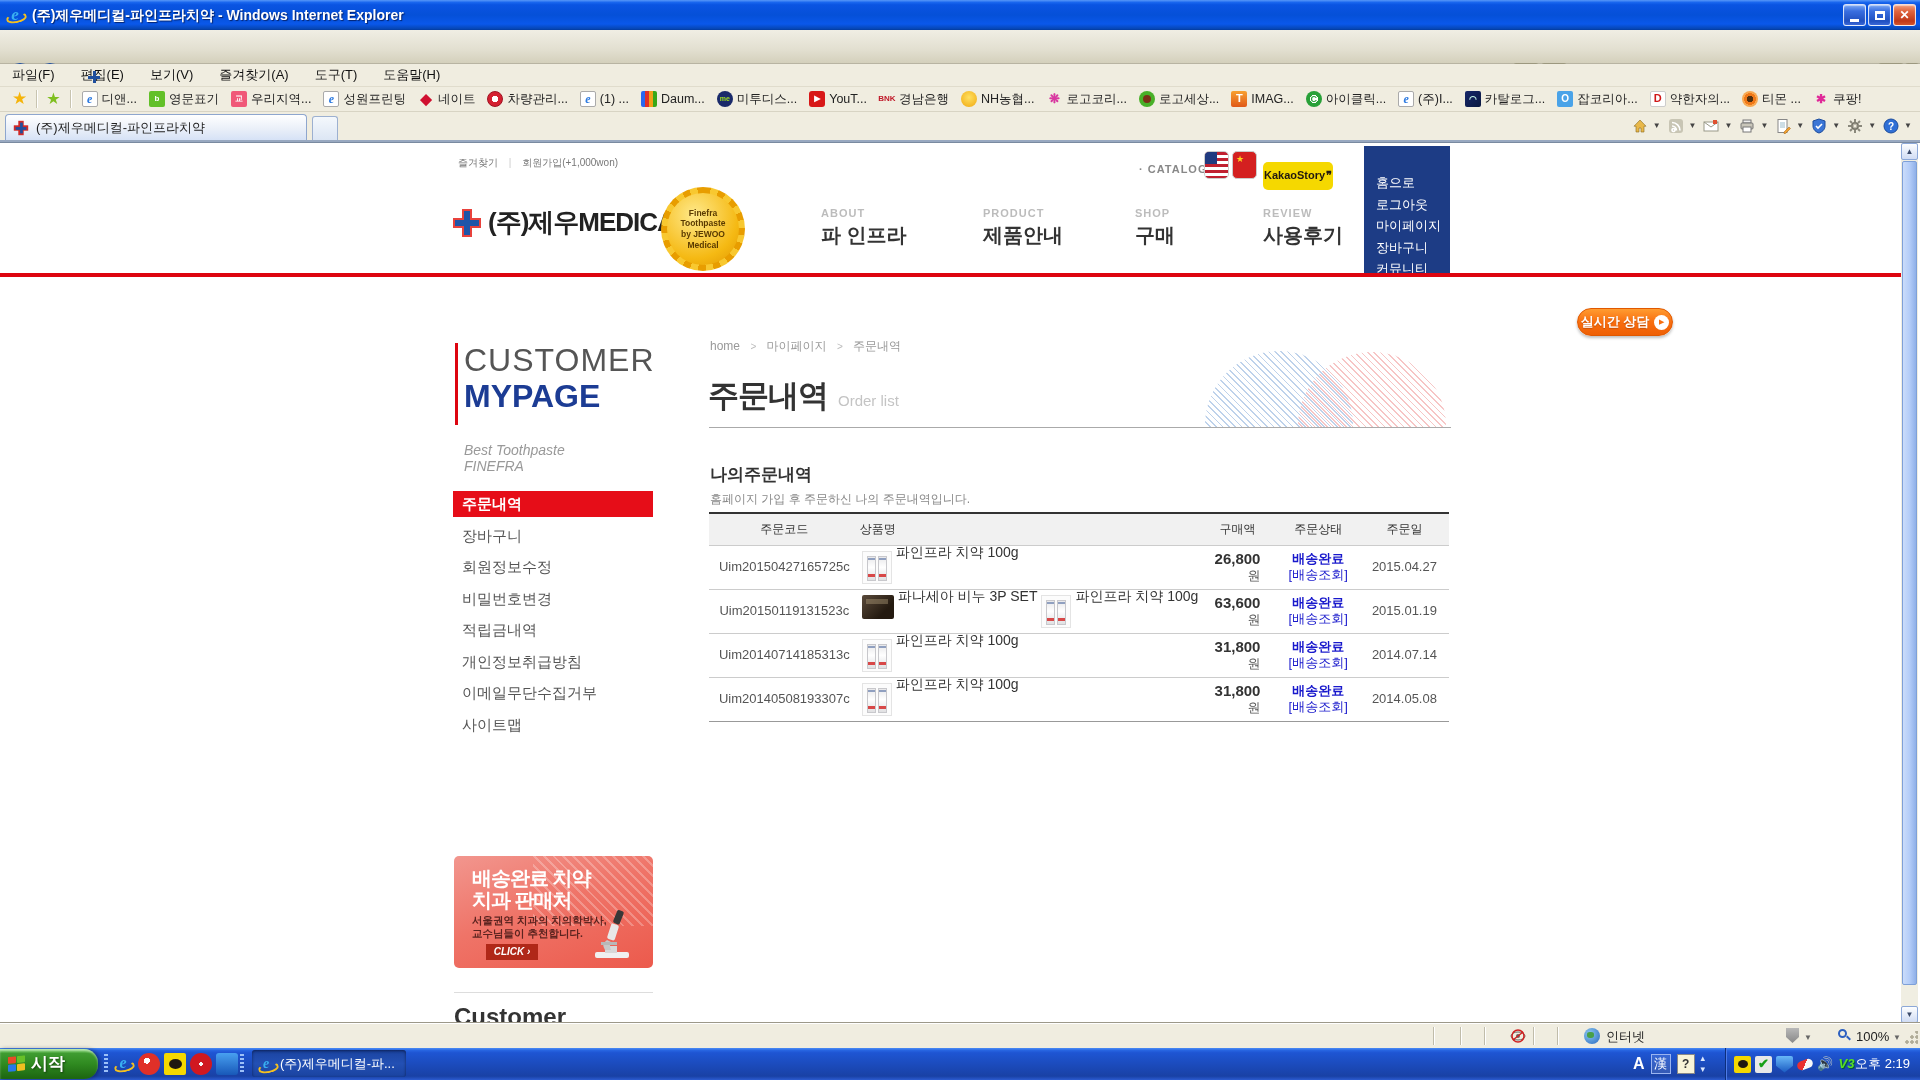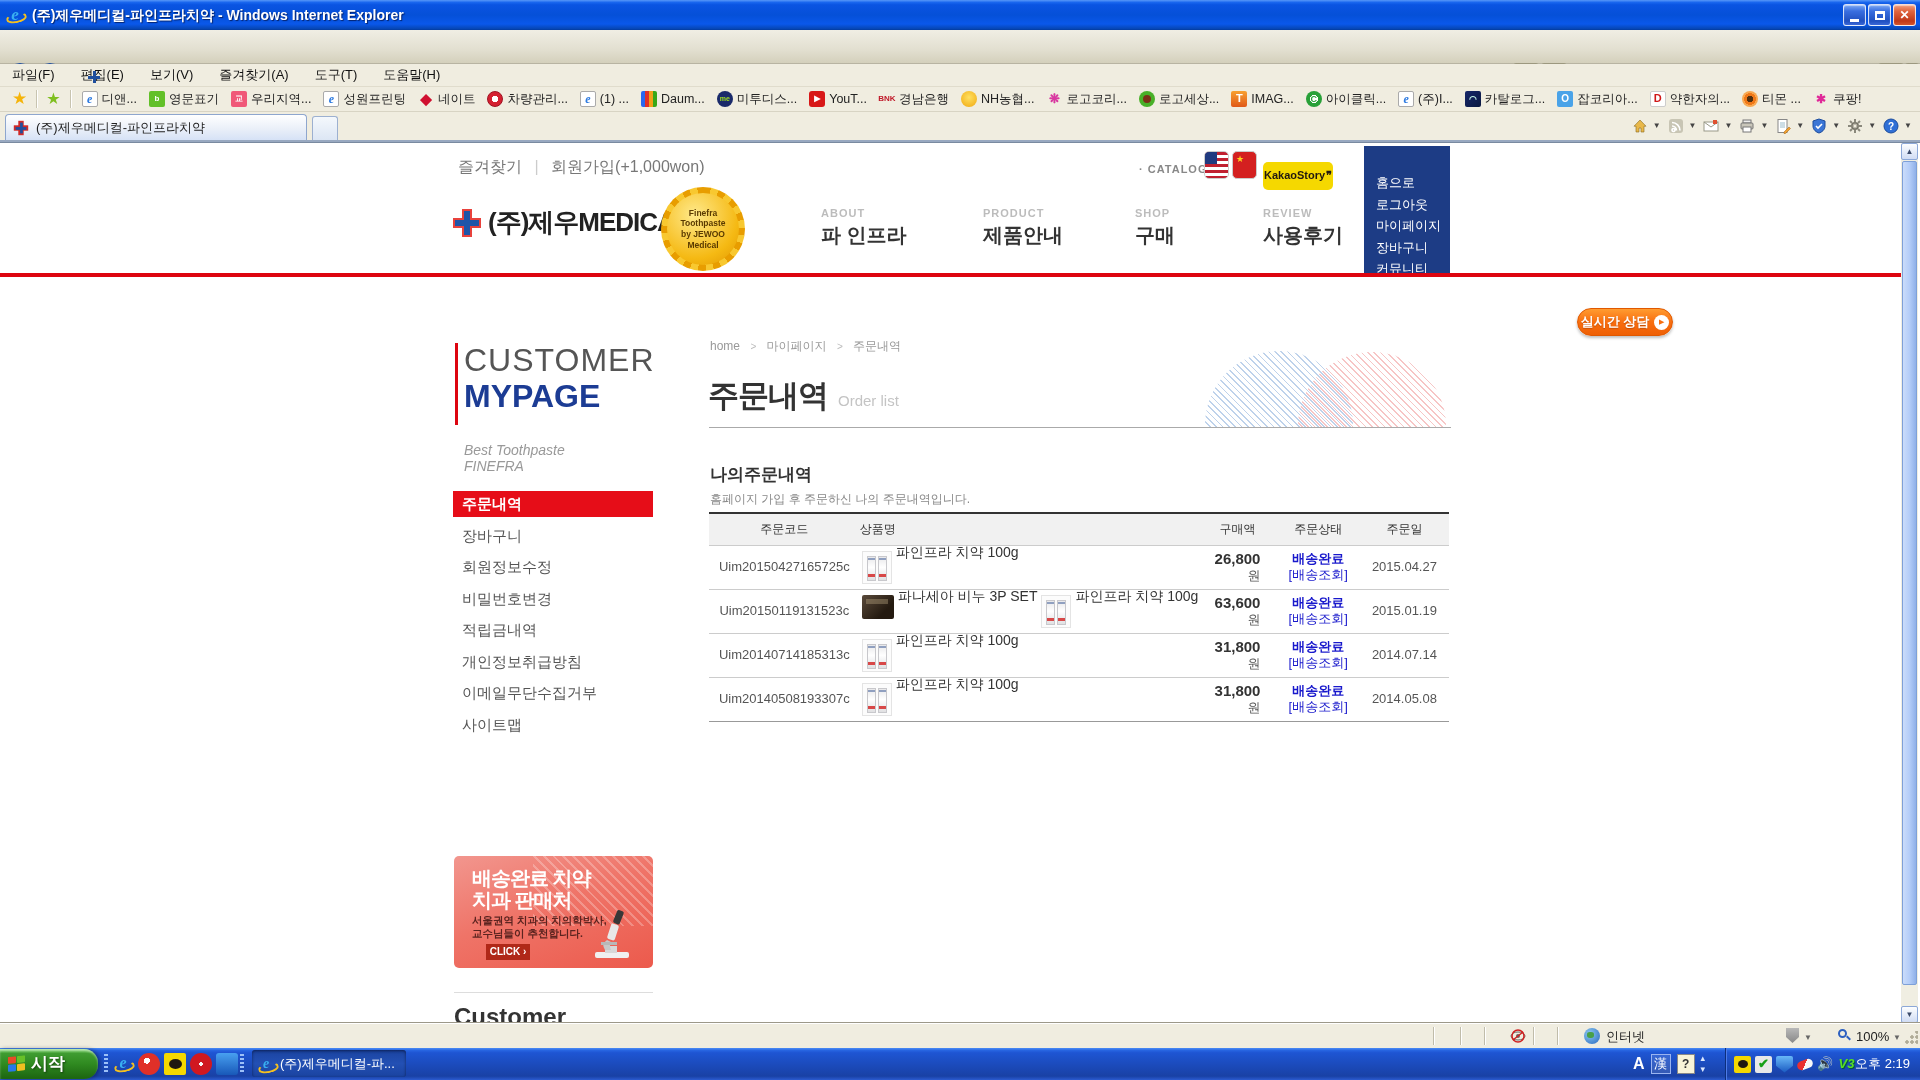--- a/index.html
+++ b/index.html
@@ -73,21 +73,21 @@
 .tab{position:absolute;left:5px;top:2px;width:302px;height:26px;background:linear-gradient(180deg,#ffffff,#e8eef8 60%,#d6e2f6);border:1px solid #8ea6ce;border-bottom:none;border-radius:4px 4px 0 0;display:flex;align-items:center;padding-left:7px}
 .tab .tab-title{margin-left:7px;font-size:13px;color:#222;white-space:nowrap}
 .tabstub{position:absolute;left:312px;top:4px;width:26px;height:24px;background:linear-gradient(180deg,#f4f8fc,#dce6f4);border:1px solid #9cb0d0;border-bottom:none;border-radius:3px 3px 0 0}
 #cmdbar{position:absolute;right:6px;top:3px;display:flex;align-items:center;gap:3px}
 .ci{display:inline-flex;align-items:center;justify-content:center;width:20px;height:22px}
 .ci svg{width:16px;height:16px}
 .caret{font-size:8px;color:#444;margin:0 2px 0 0}
 
 #viewport{position:absolute;left:0;top:142px;width:1920px;height:880px;background:#fff;overflow:hidden;border-top:1px solid #7a8aa0}
 
-#toplinks{position:absolute;left:458px;top:14px;font-size:16px;color:#777}
+#toplinks{position:absolute;left:458px;top:14px;font-size:10px;color:#777}
 #toplinks .sep{color:#ccc;margin:0 8px}
 #logo{position:absolute;left:453px;top:64px;display:flex;align-items:center}
 .logo-cross{width:28px;height:28px;position:relative;display:inline-block}
 .logo-cross::before{content:"";position:absolute;left:9px;top:0;width:10px;height:28px;background:#e8423c}
 .logo-cross::after{content:"";position:absolute;left:0;top:9px;width:28px;height:10px;background:#e8423c}
 .logo-cross .inner{position:absolute;left:11px;top:2px;width:6px;height:24px;background:#1f55a8;z-index:2}
 .logo-cross .inner2{position:absolute;left:2px;top:11px;width:24px;height:6px;background:#1f55a8;z-index:2}
 #logo .logo-text{margin-left:7px;font-size:26px;font-weight:bold;color:#222;letter-spacing:-1px}
 #seal{position:absolute;left:661px;top:44px;width:84px;height:84px}
 #seal .burst{position:absolute;inset:0;border-radius:50%;background:repeating-conic-gradient(#e89d00 0deg 11deg,#f8c830 11deg 22deg)}
@@ -134,21 +134,21 @@
 #sidemenu{position:absolute;left:453px;top:348px;width:200px}
 #sidemenu .mi{height:26px;margin-bottom:5.5px;display:flex;align-items:center;padding-left:9px;font-size:15px;color:#555}
 #sidemenu .mi.active{background:#e60d18;color:#fff;font-weight:bold}
 
 #banner{position:absolute;left:454px;top:713px;width:199px;height:112px;border-radius:5px;background:linear-gradient(160deg,#f2968e 0%,#ef7468 45%,#ec5a4c 100%);overflow:hidden}
 #banner .dots{position:absolute;right:0;top:0;width:120px;height:70px;background:repeating-linear-gradient(45deg,rgba(255,255,255,.25) 0 2px,transparent 2px 7px)}
 #banner .t1{position:absolute;left:18px;top:10px;font-size:20px;font-weight:bold;color:#fff;letter-spacing:-1px}
 #banner .t2{position:absolute;left:18px;top:32px;font-size:20px;font-weight:bold;color:#fff;letter-spacing:-1px}
 #banner .d1{position:absolute;left:18px;top:58px;font-size:10.5px;color:#5c2420;font-weight:bold}
 #banner .d2{position:absolute;left:18px;top:71px;font-size:10.5px;color:#5c2420;font-weight:bold}
-#banner .click{position:absolute;left:32px;top:88px;width:44px;height:16px;border-radius:0;background:#b02818;color:#fff;font-size:10px;font-weight:bold;display:flex;align-items:center;justify-content:center}
+#banner .click{position:absolute;left:32px;top:88px;width:52px;height:16px;border-radius:0;background:#b02818;color:#fff;font-size:10px;font-weight:bold;font-style:italic;display:flex;align-items:center;justify-content:center}
 #banner .scope{position:absolute;right:18px;top:52px;width:48px;height:52px}
 #banner-rule{position:absolute;left:454px;top:849px;width:199px;height:1px;background:#ddd}
 #footerhead{position:absolute;left:454px;top:860px;font-size:24px;font-weight:bold;color:#333}
 
 #secttitle{position:absolute;left:710px;top:322px;font-size:17px;font-weight:bold;color:#333}
 #sectdesc{position:absolute;left:710px;top:349px;font-size:12px;color:#888}
 #ordertable{position:absolute;left:709px;top:369px;width:740px;border-collapse:collapse}
 #ordertable thead tr{background:#f1f1f1;border-top:2px solid #333;border-bottom:1px solid #ccc;height:32px}
 #ordertable th{font-size:12px;font-weight:normal;color:#333;text-align:center}
 #ordertable td{border-bottom:1px solid #ccc;height:44px;vertical-align:middle;font-size:13px;color:#555}

